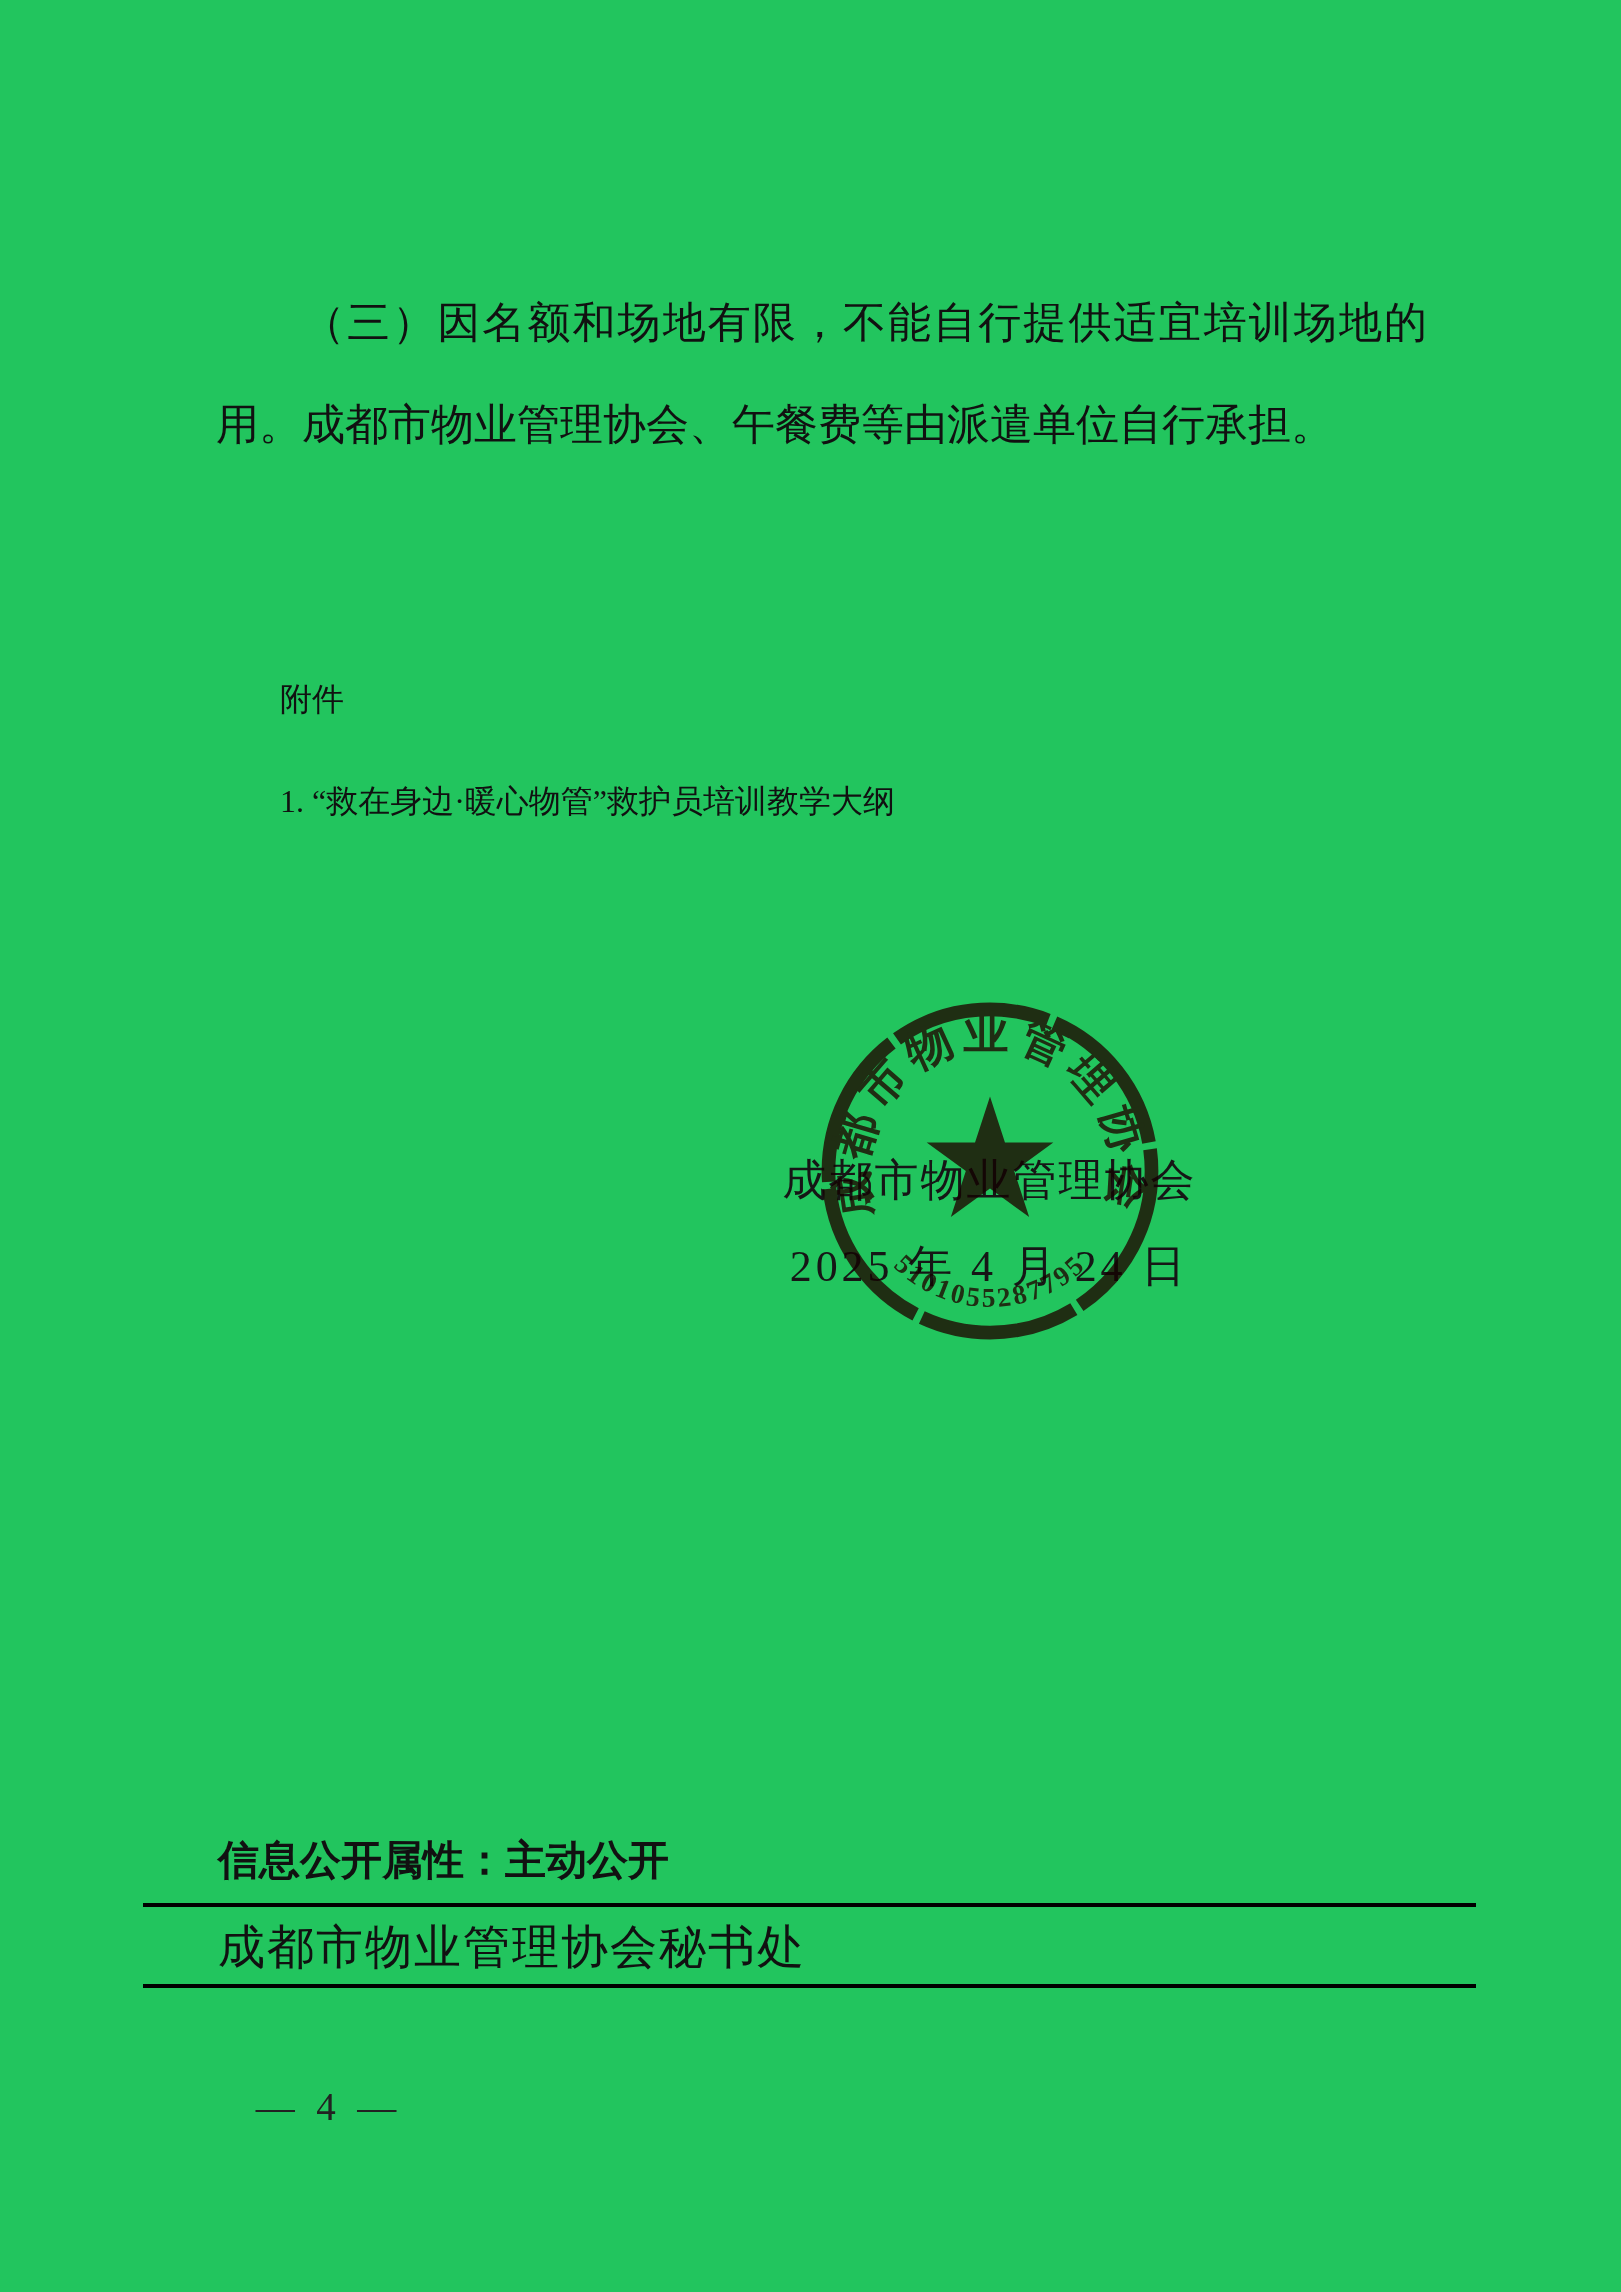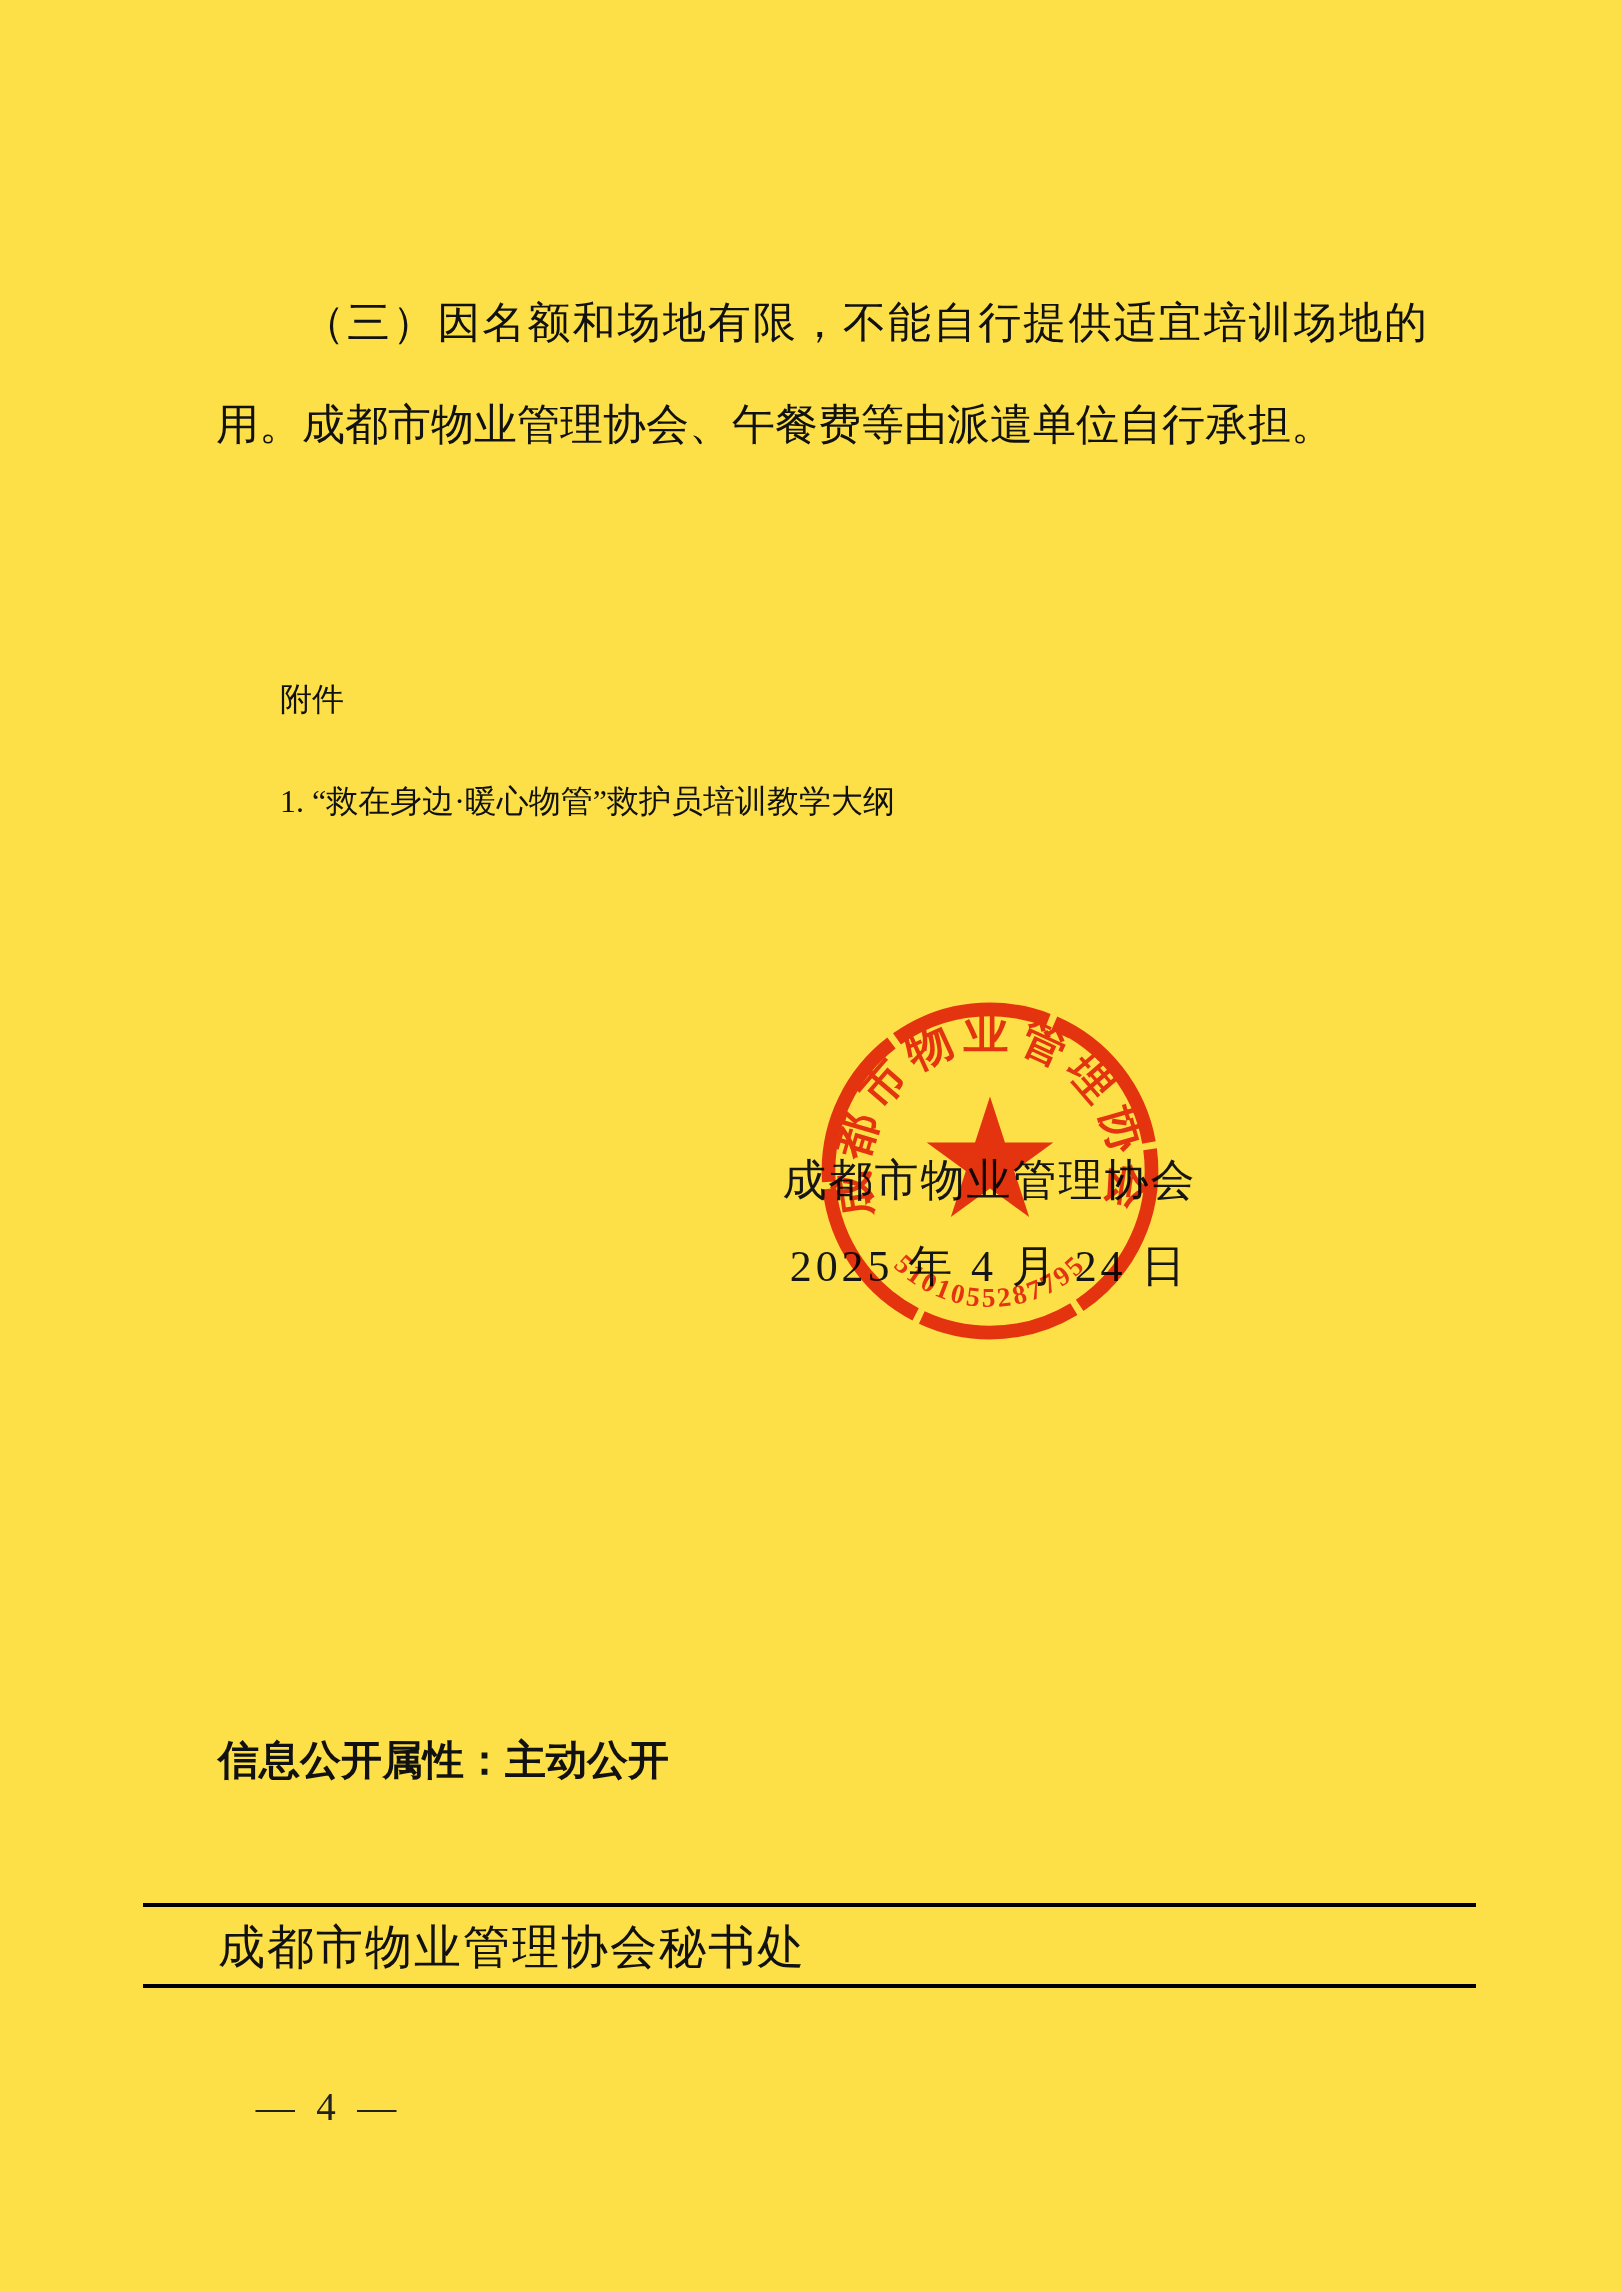--- a/index.html
+++ b/index.html
@@ -1,20 +1,20 @@
 <!DOCTYPE html>
 <html><head>
 <meta charset="utf-8">
 <style>
   html,body{margin:0;padding:0;background:#888;}
   .page{
     position:relative;
     width:1621px;height:2293px;
     margin:0 auto;
-    background:#fde047;
+    background:#22c55e;
     font-family:"Liberation Serif","DejaVu Serif",serif;
     color:#111;
     overflow:hidden;
   }
   
   .body-text{
     position:absolute;
     left:216px;top:272px;width:1211px;
     font-size:43px;line-height:102px;
   }
@@ -46,21 +46,21 @@
   }
   .seal text{
     font-family:"Liberation Serif","DejaVu Serif",serif;
     font-weight:bold;
   }
   .seal .ring-text{font-size:46px;letter-spacing:8px;fill:#e5332a;}
   .seal .serial{font-size:28px;letter-spacing:3px;fill:#e5332a;}
   
   .publicity{
     position:absolute;
-    left:218px;top:1731px;
+    left:218px;top:1831px;
     font-size:41px;line-height:59px;
     font-weight:bold;
   }
   .publicity .label{font-family:"Liberation Sans","DejaVu Sans",sans-serif;}
   .publicity .value{font-family:"Liberation Serif","DejaVu Serif",serif;}
   .rule{
     position:absolute;
     left:143px;width:1333px;height:3.9px;
     background:#000;
   }

